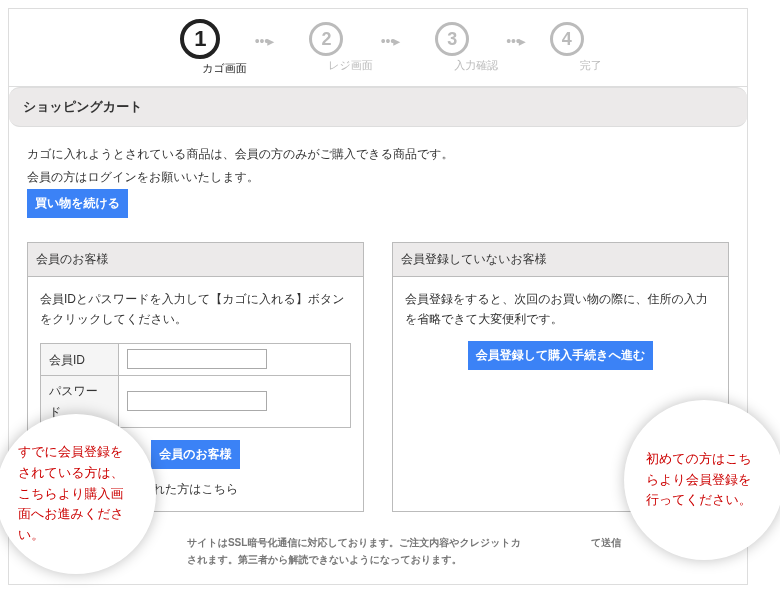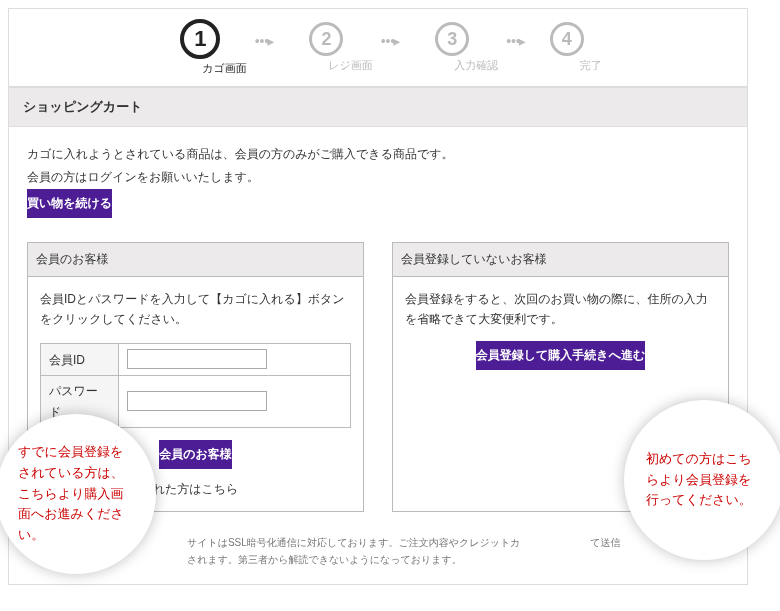--- a/index.html
+++ b/index.html
@@ -5,24 +5,24 @@
   * { box-sizing: border-box; margin: 0; padding: 0; }
   body { font-family: "Hiragino Sans", "Meiryo", sans-serif; font-size: 12px; color: #333; background: #fff; }
   .page-frame { border: 1px solid #ddd; width: 740px; margin: 8px; }
   .steps-bar { height: 78px; border-bottom: 1px solid #ddd; display: flex; align-items: center; justify-content: center; gap: 4px; }
   .step { display: flex; flex-direction: column; align-items: center; gap: 2px; }
   .step-circle { width: 34px; height: 34px; border-radius: 50%; border: 3px solid #bbb; color: #bbb; display: flex; align-items: center; justify-content: center; font-size: 18px; font-weight: bold; }
   .step.active .step-circle { width: 40px; height: 40px; border: 4px solid #222; color: #222; font-size: 22px; }
   .step-label { font-size: 11px; color: #bbb; margin-left: 48px; }
   .step.active .step-label { color: #222; }
   .step-arrow { color: #bbb; letter-spacing: -2px; font-size: 14px; padding: 0 4px 14px 4px; }
-  .title-bar { background: #eceaea; border-top: 1px solid #ddd; border-bottom: 1px solid #ddd; padding: 10px 14px; font-size: 13px; font-weight: bold; }
+  .title-bar { background: #eceaea; border-top: 1px solid #ddd; border-bottom: 1px solid #ddd; padding: 10px 14px; font-size: 13px; font-weight: bold; border-radius: 11px; }
   .content-area { padding: 16px 18px; position: relative; }
   .notice { font-size: 12px; line-height: 1.9; }
-  .dark-btn { background: #4c1d95; color: #fff; font-size: 12px; padding: 6px 0; border: none; cursor: pointer; font-weight: bold; }
+  .dark-btn { background: #3b82f6; color: #fff; font-size: 12px; padding: 6px 8px; border: none; cursor: pointer; font-weight: bold; }
   .columns { display: flex; gap: 28px; margin-top: 24px; }
   .col-box { flex: 1; border: 1px solid #bbb; }
   .col-head { background: #eceaea; border-bottom: 1px solid #bbb; text-align: left; padding: 8px; font-size: 12px; }
   .col-body { padding: 12px; font-size: 12px; line-height: 1.7; }
   .login-table { border-collapse: collapse; width: 100%; margin-top: 14px; }
   .login-table td { border: 1px solid #bbb; padding: 5px 8px; font-size: 12px; }
   .login-table td.lbl { background: #f5f5f5; width: 78px; }
   .login-table input { width: 140px; border: 1px solid #aaa; height: 20px; padding: 0 3px; }
   .center-row { text-align: center; margin-top: 12px; }
   .forgot-row { margin-top: 10px; font-size: 12px; text-align: center; }
@@ -102,21 +102,21 @@
         <div class="col-body">
           <div>会員登録をすると、次回のお買い物の際に、住所の入力を省略できて大変便利です。</div>
           <div class="center-row">
             <button class="dark-btn">会員登録して購入手続きへ進む</button>
           </div>
         </div>
       </div>
 
     </div>
 
-    <div class="ssl-text" style="padding-left:160px;padding-right:100px;">サイトはSSL暗号化通信に対応しております。ご注文内容やクレジットカ　　　　　　　て送信されます。第三者から解読できないようになっております。</div>
+    <div class="ssl-text" style="padding-left:160px;padding-right:100px;font-weight:bold;">サイトはSSL暗号化通信に対応しております。ご注文内容やクレジットカ　　　　　　　て送信されます。第三者から解読できないようになっております。</div>
 
   </div>
 </div>
 
 <div class="bubble bubble-left">
   <div class="bubble-text">すでに会員登録をされている方は、こちらより購入画面へお進みください。</div>
 </div>
 <div class="bubble bubble-right">
   <div class="bubble-text">初めての方はこちらより会員登録を行ってください。</div>
 </div>

